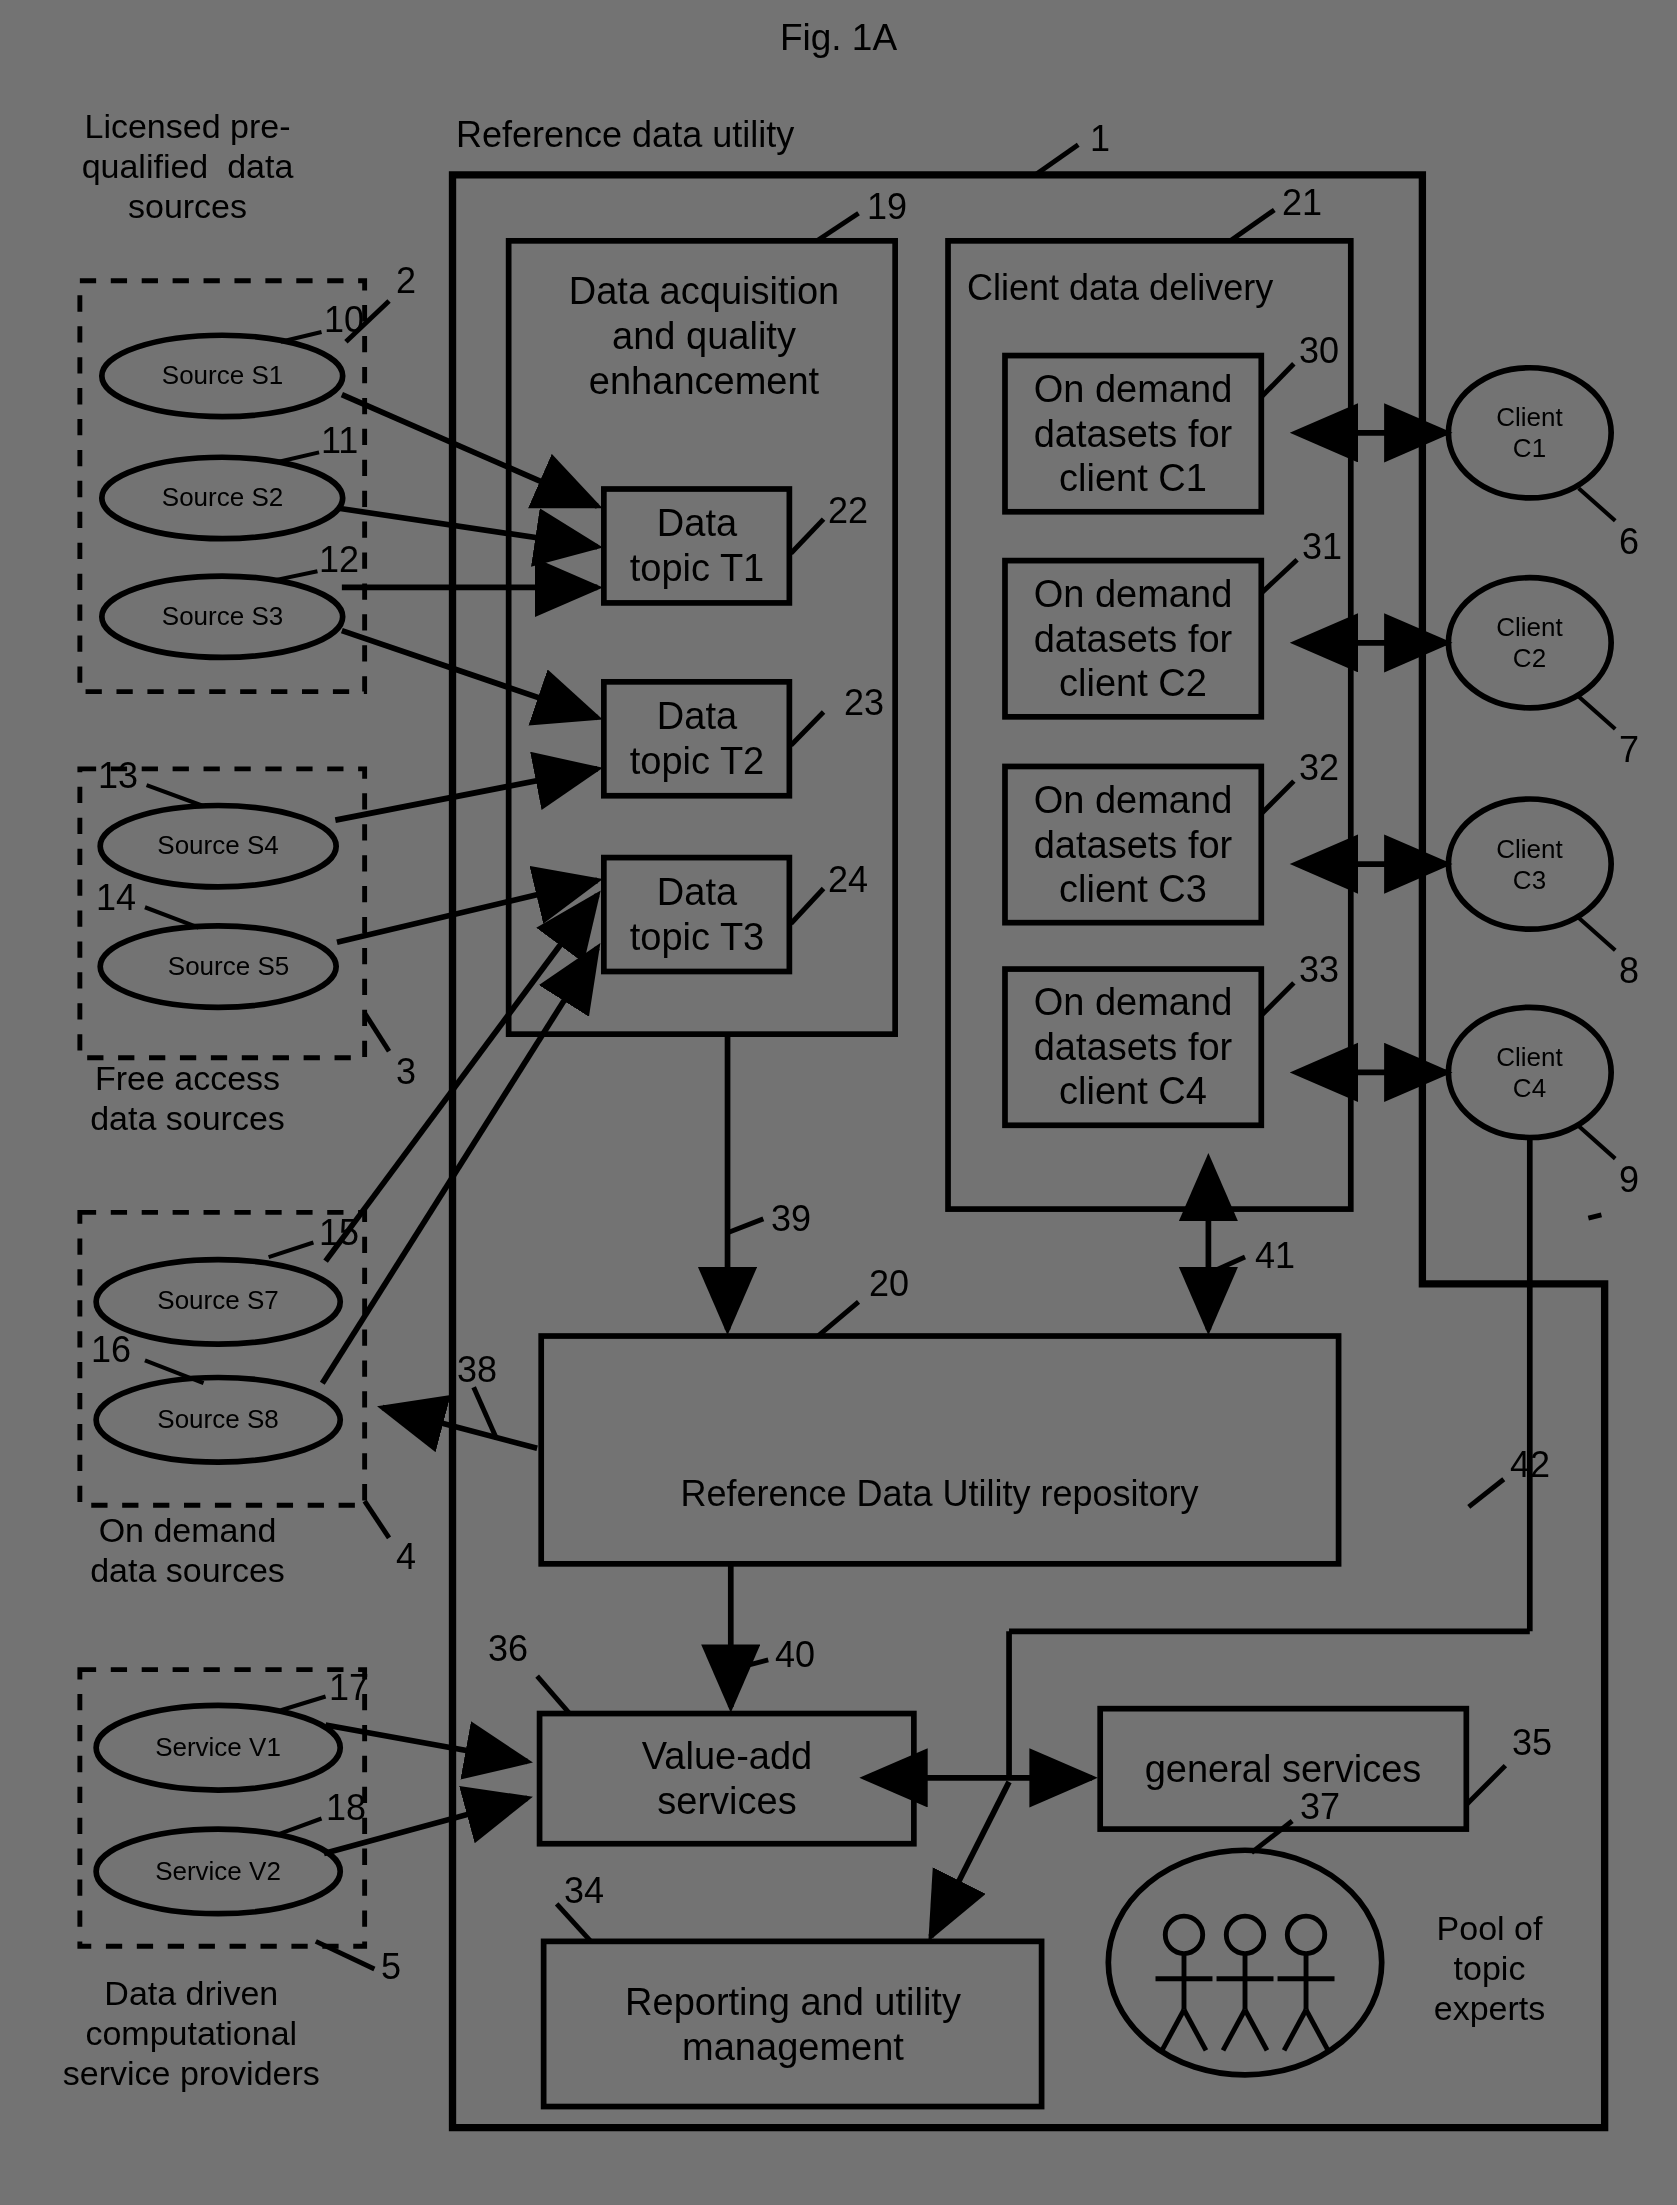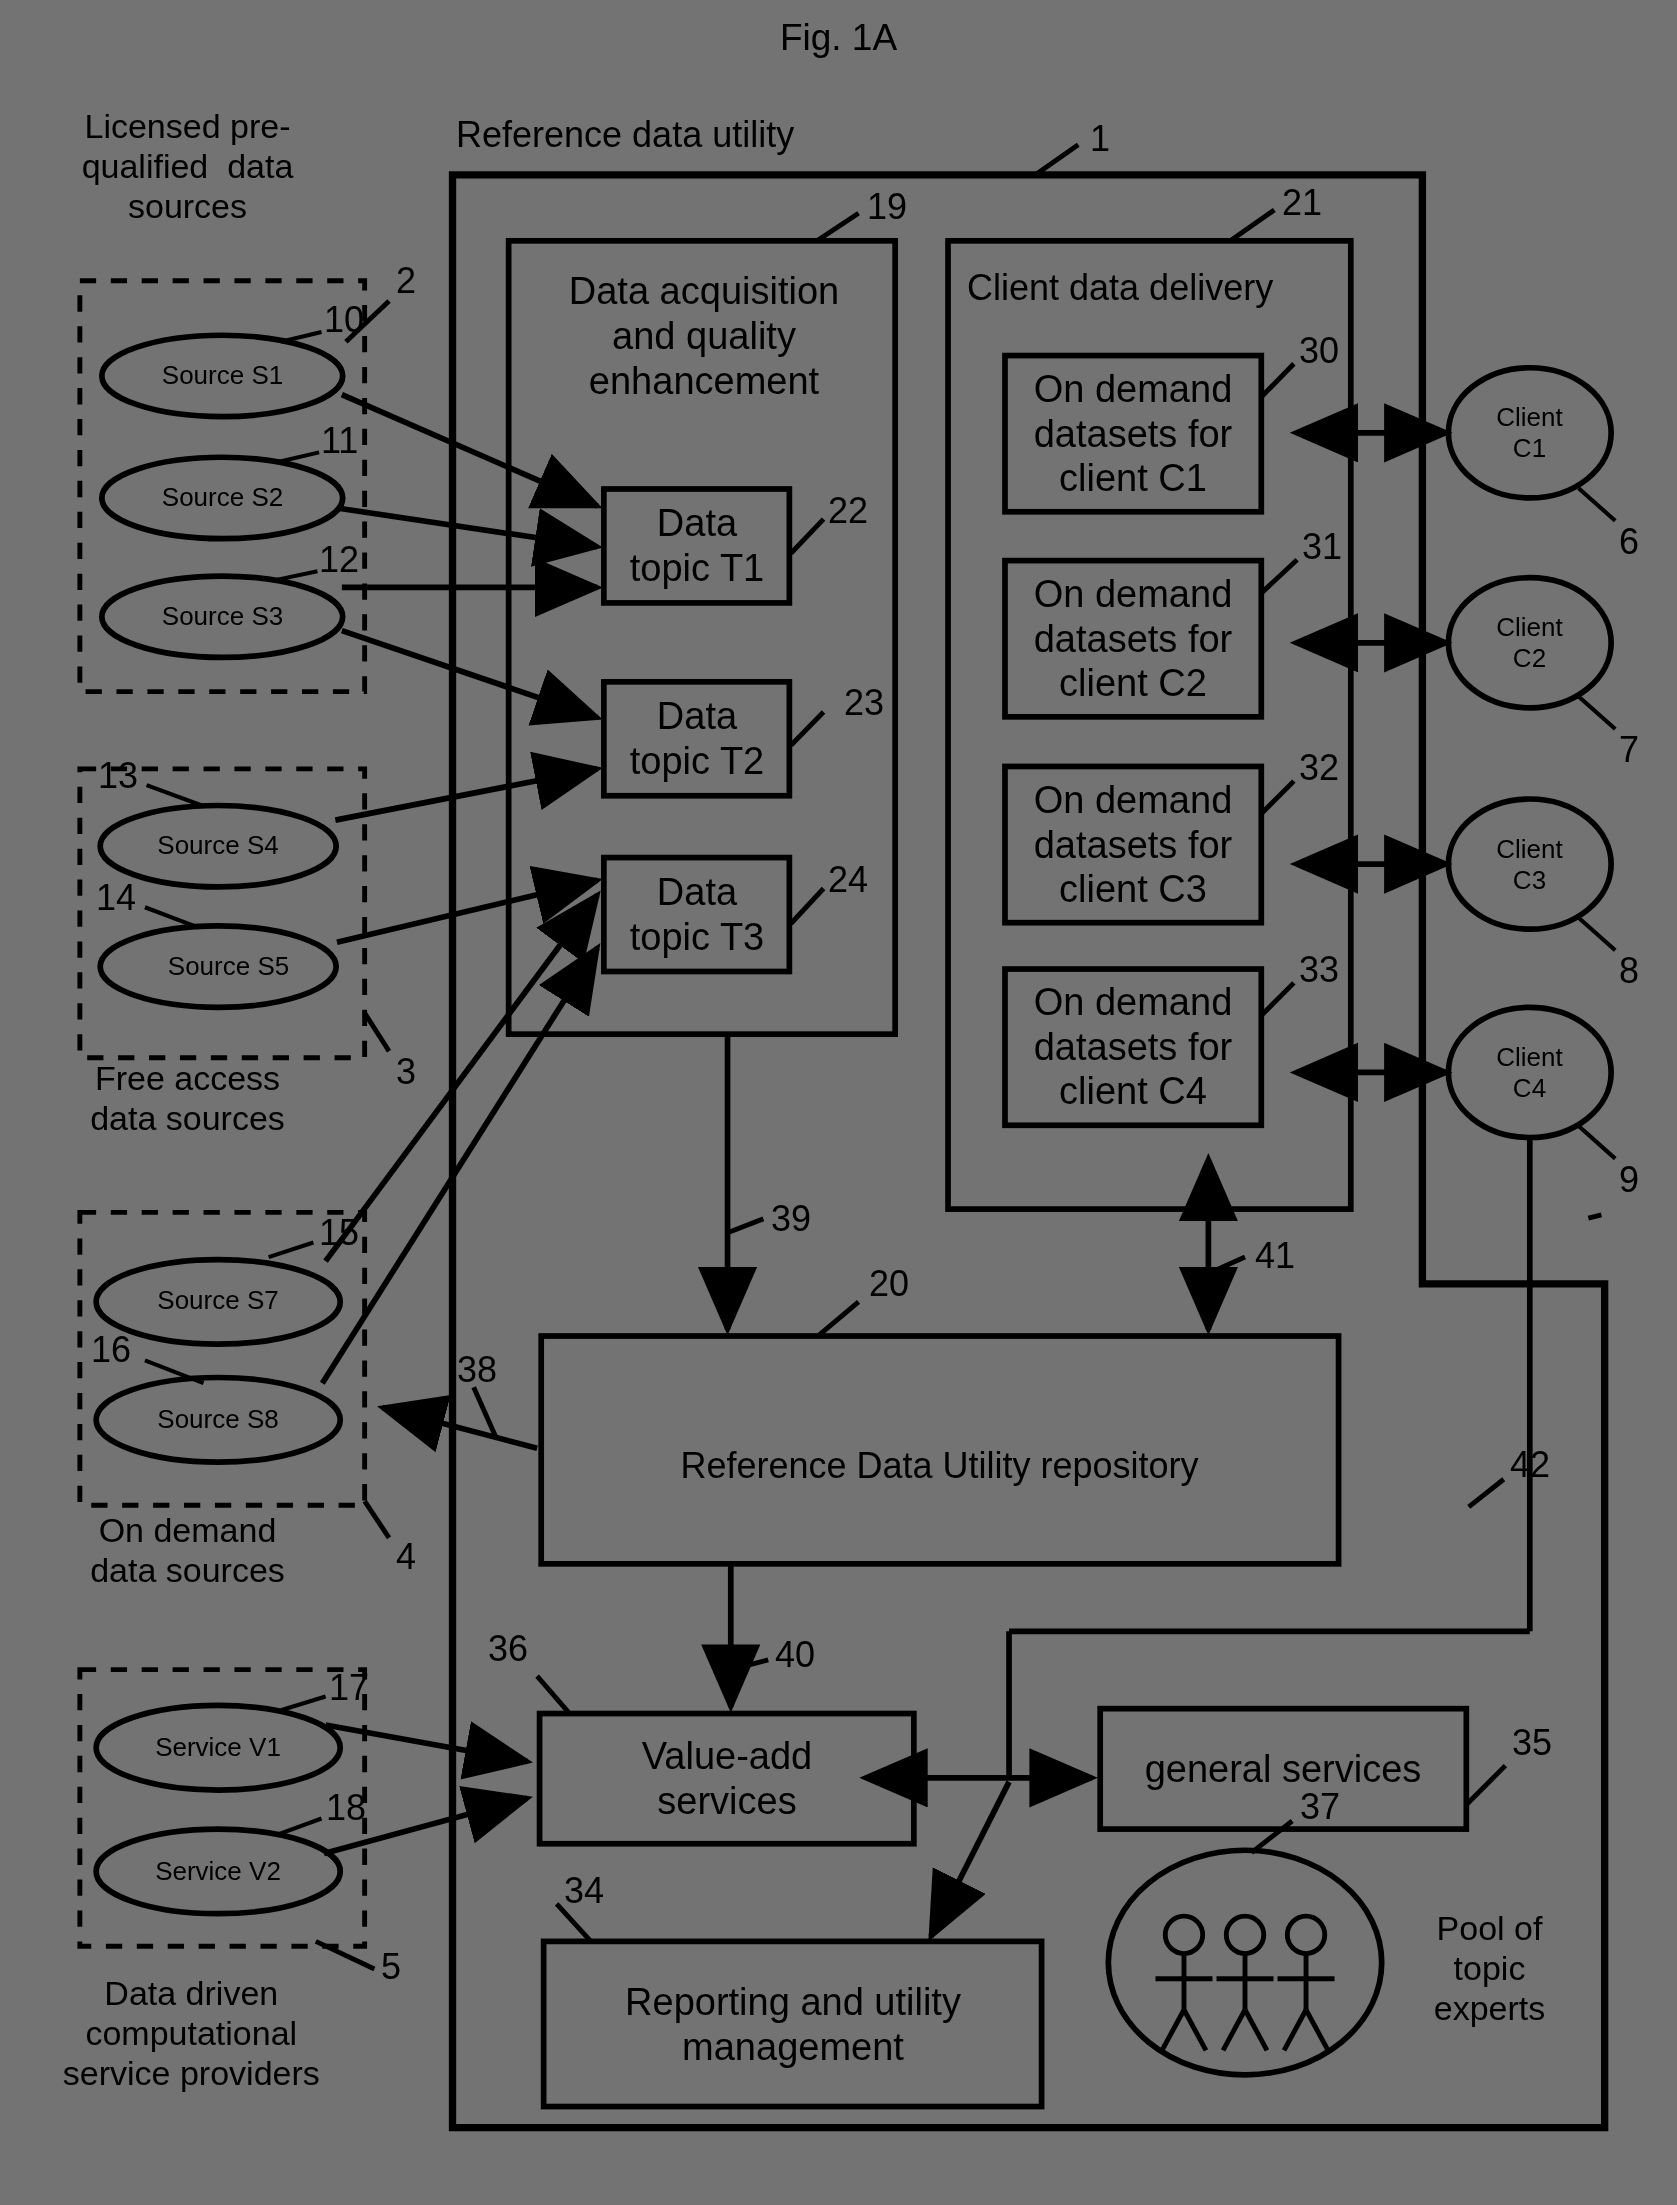--- a/index.html
+++ b/index.html
@@ -335,21 +335,21 @@
   <div class="lbl num" style="left:319px; top:1212px;">15</div>
   <div class="lbl node-text ctr" style="left:99px; top:1398px; width:238px; height:42px;">Source S8</div>
   <div class="lbl num" style="left:91px; top:1329px;">16</div>
 
   <div class="lbl num" style="left:381px; top:1946px;">5</div>
   <div class="lbl node-text ctr" style="left:99px; top:1726px; width:238px; height:42px;">Service V1</div>
   <div class="lbl num" style="left:329px; top:1667px;">17</div>
   <div class="lbl node-text ctr" style="left:99px; top:1850px; width:238px; height:42px;">Service V2</div>
   <div class="lbl num" style="left:326px; top:1787px;">18</div>
 
-  <div class="lbl repo-text ctr" style="left:541px; top:1352px; width:797px; height:228px;text-align:center;">Reference Data Utility repository</div>
+  <div class="lbl repo-text ctr" style="left:541px; top:1380px; width:797px; height:228px;text-align:center;">Reference Data Utility repository</div>
   <div class="lbl num" style="left:869px; top:1263px;">20</div>
 
   <div class="lbl box-text ctr" style="left:540px; top:1714px; width:374px; height:130px;">Value-add
 services</div>
   <div class="lbl num" style="left:488px; top:1628px;">36</div>
 
   <div class="lbl box-text ctr" style="left:1100px; top:1709px; width:366px; height:120px;">general services</div>
   <div class="lbl num" style="left:1512px; top:1722px;">35</div>
 
   <div class="lbl box-text ctr" style="left:544px; top:1942px; width:498px; height:165px;">Reporting and utility

